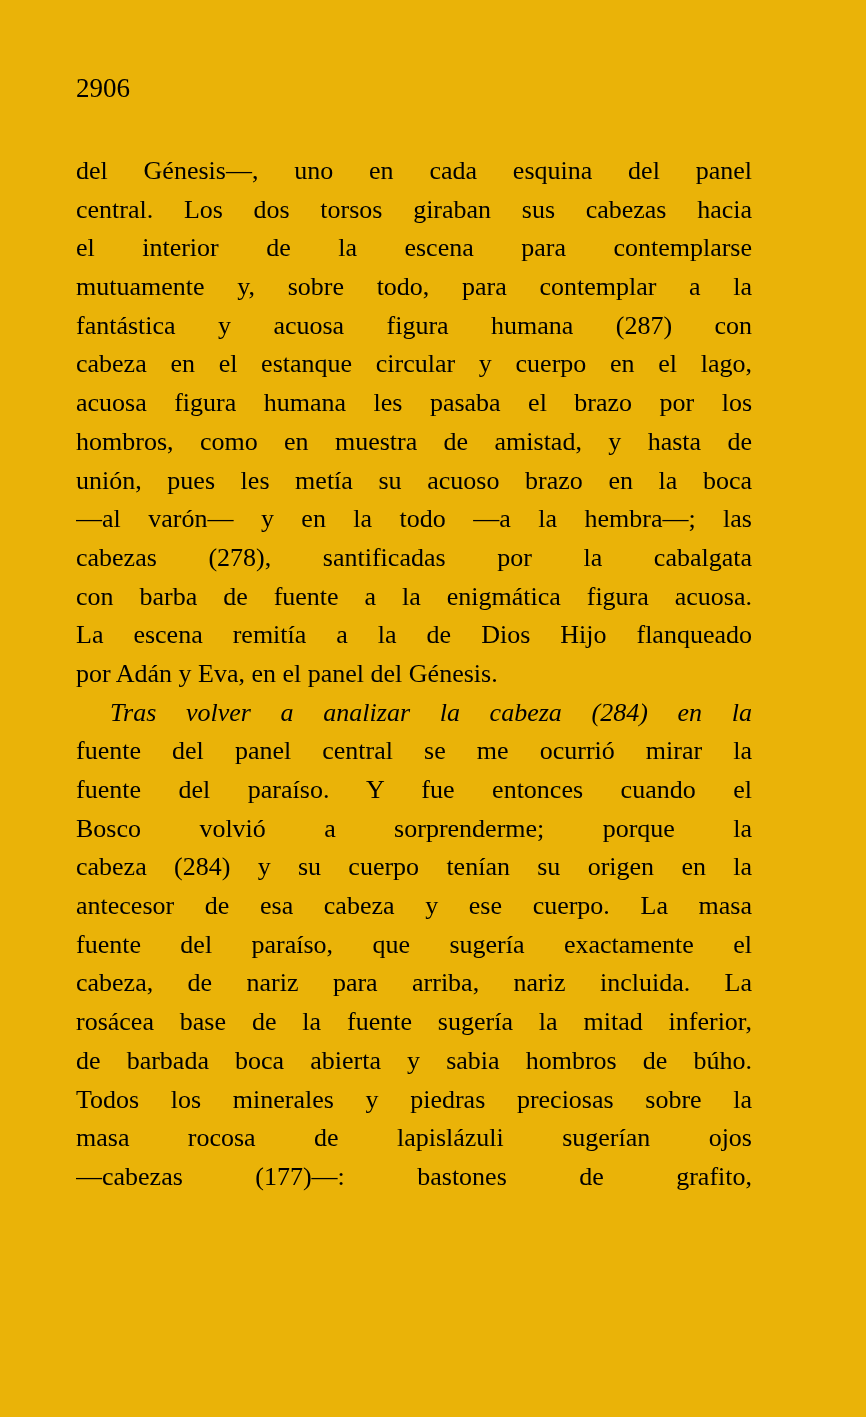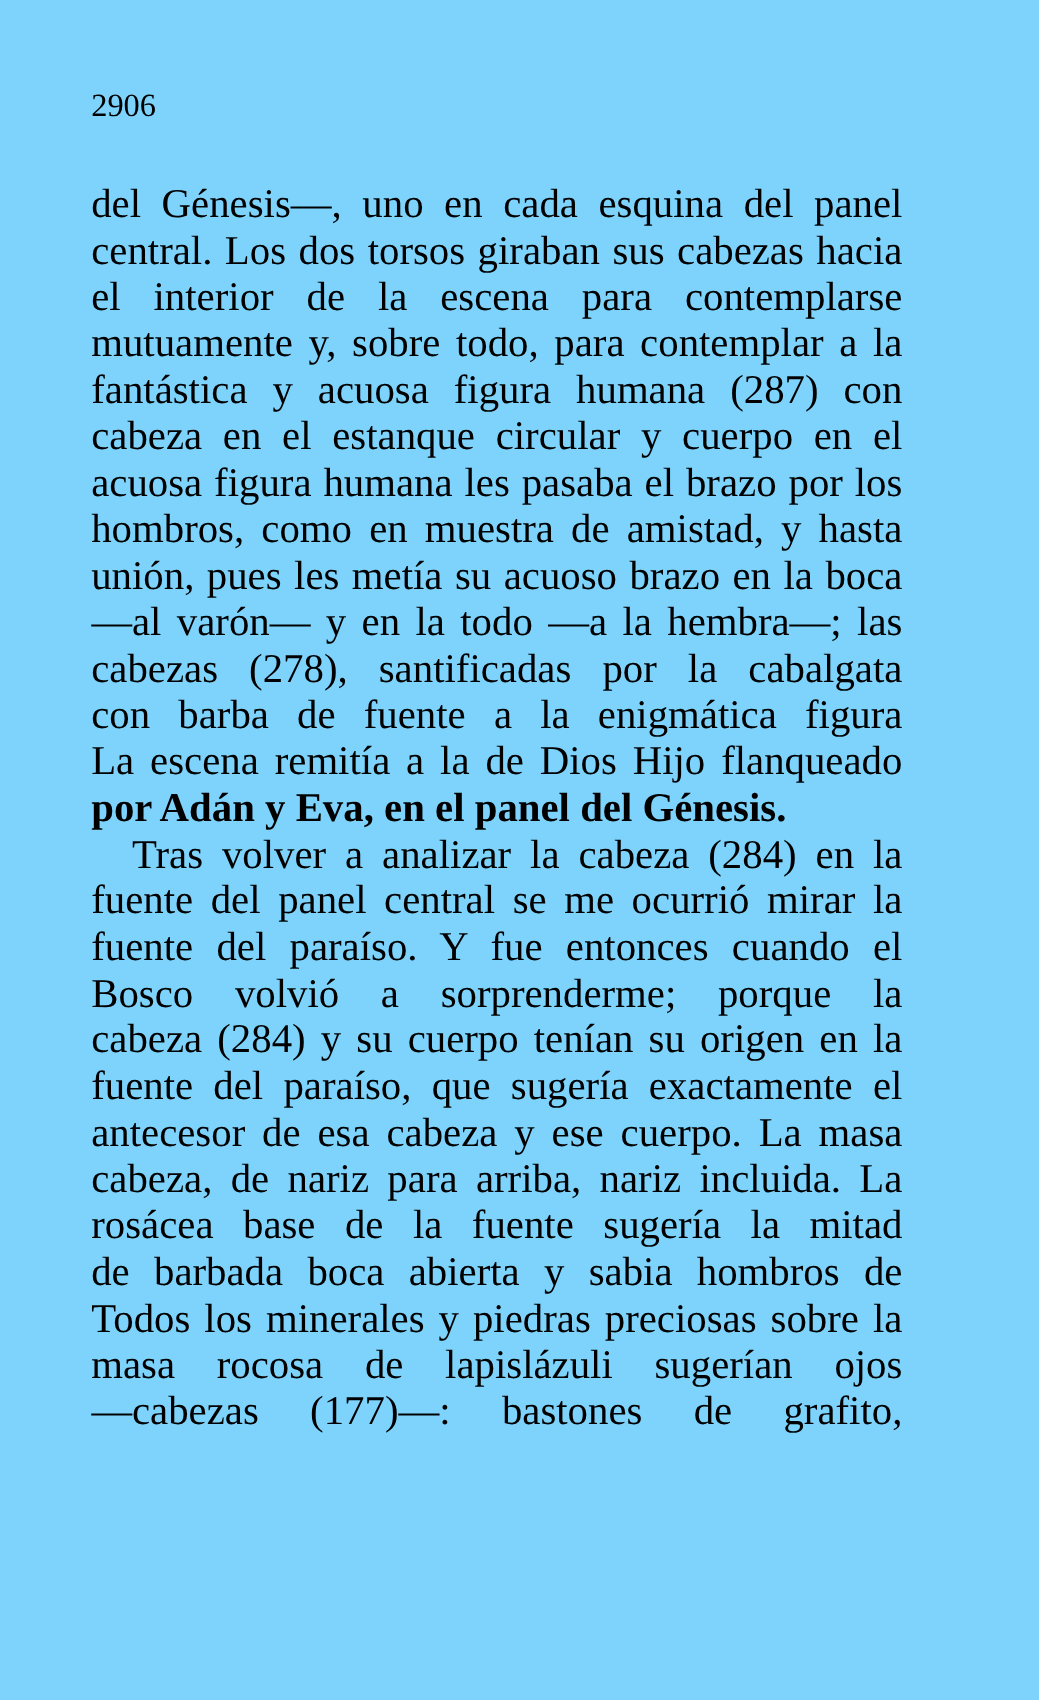--- a/index.html
+++ b/index.html
@@ -4,54 +4,54 @@
 <style>
   html, body {
     margin: 0;
     padding: 0;
     background: #ffffff;
   }
   .page {
     position: relative;
     width: 866px;
     height: 1417px;
-    background: #7dd3fc;
+    background: #eab308;
     color: #000000;
     font-family: "Liberation Serif", "DejaVu Serif", serif;
     overflow: hidden;
   }
   .page-number {
     position: absolute;
     left: 76px;
     top: 74px;
     font-size: 27px;
     line-height: 1.1;
     color: #000000;
   }
   .body-text {
     position: absolute;
     left: 76px;
     top: 152px;
     width: 676px;
   }
   .line {
-    font-size: 34px;
+    font-size: 26px;
     line-height: 38.7px;
     height: 38.7px;
     overflow: hidden;
     text-align: justify;
     text-align-last: justify;
     color: #000000;
   }
   .line.para-end {
     text-align-last: left;
-    font-weight: bold;
   }
   .line.indent {
     text-indent: 34px;
+    font-style: italic;
   }
 </style>
 </head>
 <body>
 
 <div class="page">
   <div class="page-number">2906</div>
   <div class="body-text" id="body-text">
       <div class="line">del Génesis—, uno en cada esquina del panel</div>
       <div class="line">central. Los dos torsos giraban sus cabezas hacia</div>
@@ -65,22 +65,22 @@
       <div class="line">—al varón— y en la todo —a la hembra—; las</div>
       <div class="line">cabezas (278), santificadas por la cabalgata</div>
       <div class="line">con barba de fuente a la enigmática figura acuosa.</div>
       <div class="line">La escena remitía a la de Dios Hijo flanqueado</div>
       <div class="line para-end">por Adán y Eva, en el panel del Génesis.</div>
       <div class="line indent">Tras volver a analizar la cabeza (284) en la</div>
       <div class="line">fuente del panel central se me ocurrió mirar la</div>
       <div class="line">fuente del paraíso. Y fue entonces cuando el</div>
       <div class="line">Bosco volvió a sorprenderme; porque la</div>
       <div class="line">cabeza (284) y su cuerpo tenían su origen en la</div>
+      <div class="line">antecesor de esa cabeza y ese cuerpo. La masa</div>
       <div class="line">fuente del paraíso, que sugería exactamente el</div>
-      <div class="line">antecesor de esa cabeza y ese cuerpo. La masa</div>
       <div class="line">cabeza, de nariz para arriba, nariz incluida. La</div>
       <div class="line">rosácea base de la fuente sugería la mitad inferior,</div>
       <div class="line">de barbada boca abierta y sabia hombros de búho.</div>
       <div class="line">Todos los minerales y piedras preciosas sobre la</div>
       <div class="line">masa rocosa de lapislázuli sugerían ojos</div>
       <div class="line">—cabezas (177)—: bastones de grafito,</div>
     </div>
 </div>
 
 </body></html>

